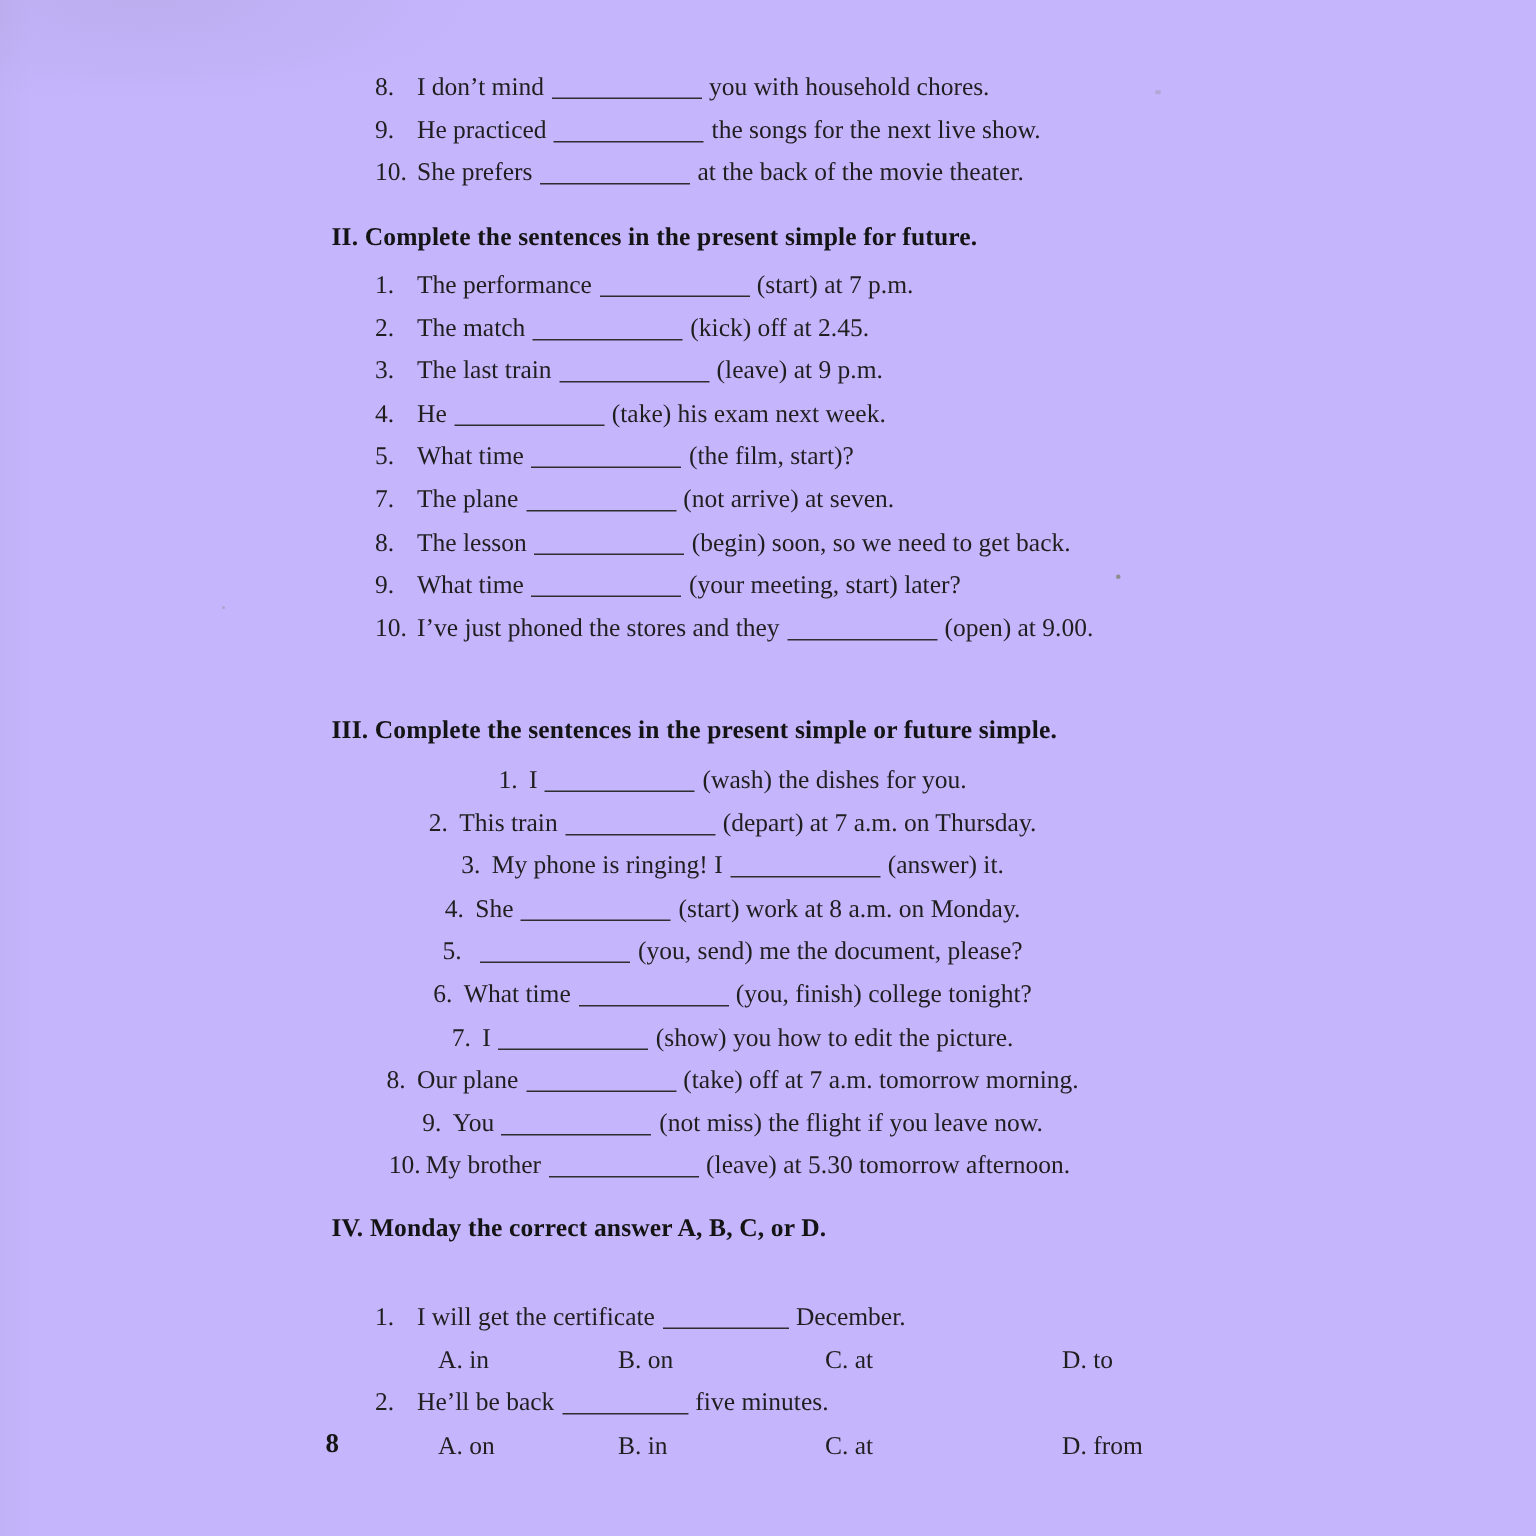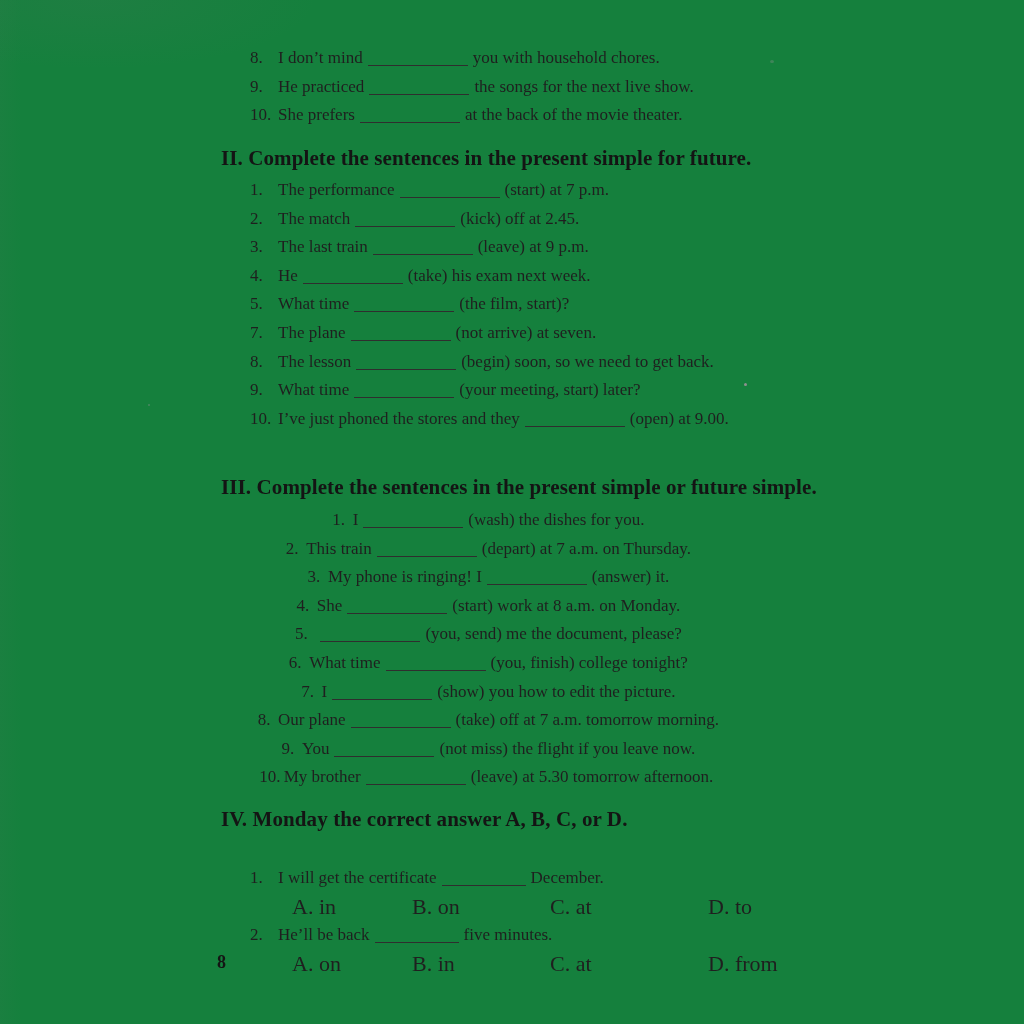--- a/index.html
+++ b/index.html
@@ -1,33 +1,33 @@
 <!DOCTYPE html>
 <html><head>
 <meta charset="utf-8">
 <style>
   html,body{margin:0;padding:0;}
   body{
     width:1024px;height:1024px;background:#ffffff;position:relative;overflow:hidden;
     font-family:"Liberation Serif","DejaVu Serif",serif;color:#1f1f1f;
   }
-  .page{position:absolute;inset:0;background:#15803d;}
+  .page{position:absolute;inset:0;background:#c4b5fd;}
   .shade-tl{position:absolute;left:0;top:0;width:320px;height:70px;pointer-events:none;
     background:radial-gradient(ellipse at 30% 0%, rgba(110,110,110,0.10), rgba(110,110,110,0) 70%);}
   .shade-l{position:absolute;left:0;top:0;width:22px;height:1024px;pointer-events:none;
     background:linear-gradient(to right, rgba(120,120,120,0.05), rgba(120,120,120,0));}
   .block{position:absolute;left:250px;}
   .row{position:relative;height:28.6px;line-height:20px;font-size:17px;white-space:nowrap;}
   .num{display:inline-block;width:28px;}
   .blank{display:inline-block;width:100px;height:13px;border-bottom:1.5px solid #2e2e2e;
     vertical-align:-3px;margin:0 5px;}
   .blank.sm{width:84px;}
-  .heading{position:absolute;left:221px;font-size:21px;font-weight:700;line-height:22px;
+  .heading{position:absolute;left:221px;font-size:17px;font-weight:700;line-height:22px;
     white-space:nowrap;color:#141414;letter-spacing:0.1px;}
-  .opt{position:absolute;top:0;line-height:20px;font-size:22px;}
+  .opt{position:absolute;top:0;line-height:20px;font-size:17px;}
   .opt.a{left:42px;} .opt.b{left:162px;} .opt.c{left:300px;text-align:right;} .opt.d{left:458px;}
   .pageno{position:absolute;left:217px;top:952px;font-size:18px;font-weight:700;color:#141414;}
   .speck{position:absolute;border-radius:50%;background:#8f8f8f;}
   .speck.s1{left:744px;top:383px;width:3px;height:3px;}
   .speck.s2{left:770px;top:60px;width:4px;height:3px;opacity:.35;}
   .speck.s3{left:148px;top:404px;width:2px;height:2px;opacity:.45;}
 </style>
 </head>
 <body>
 

